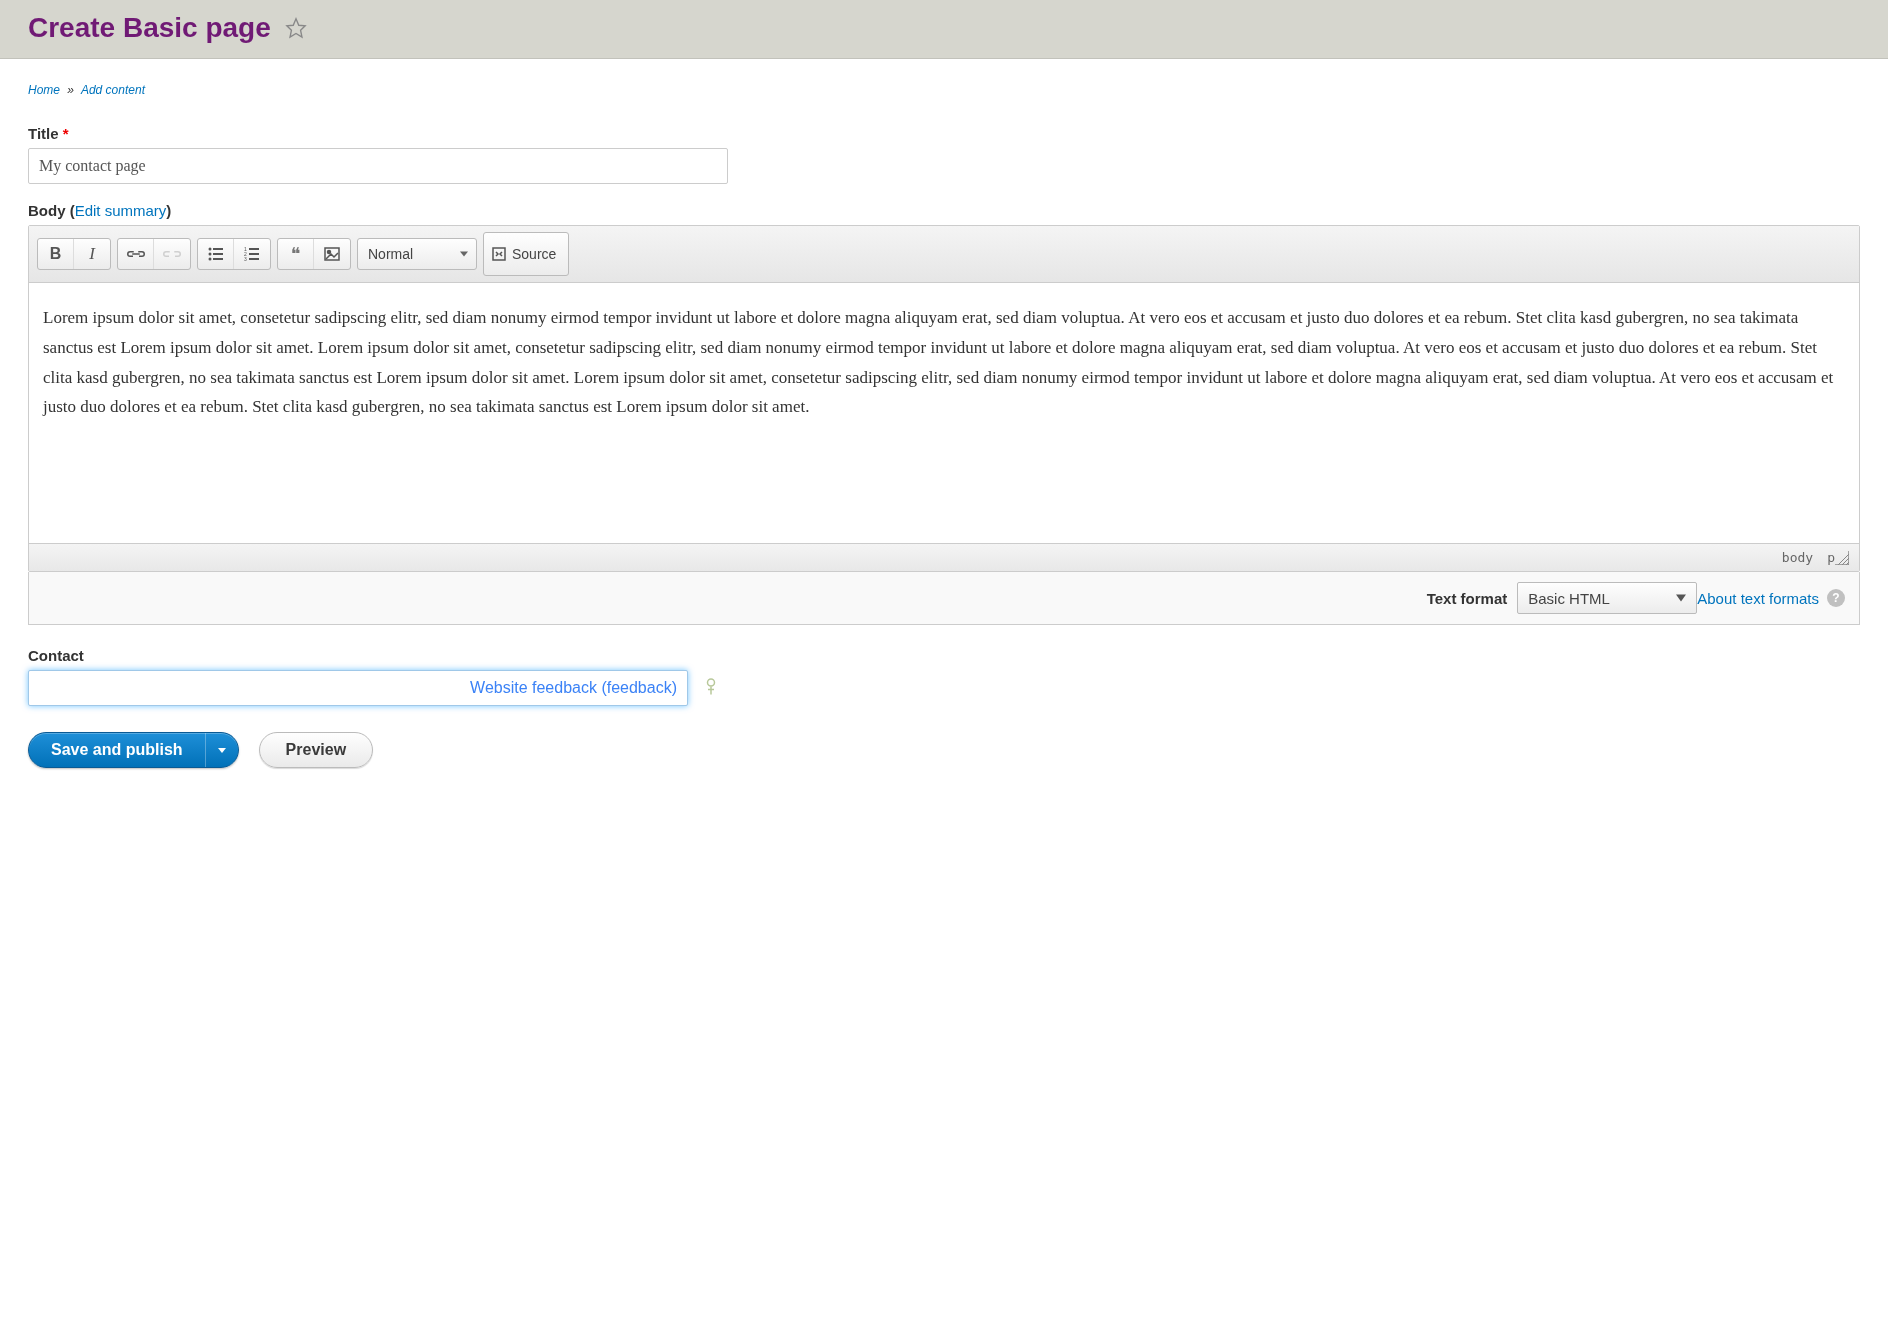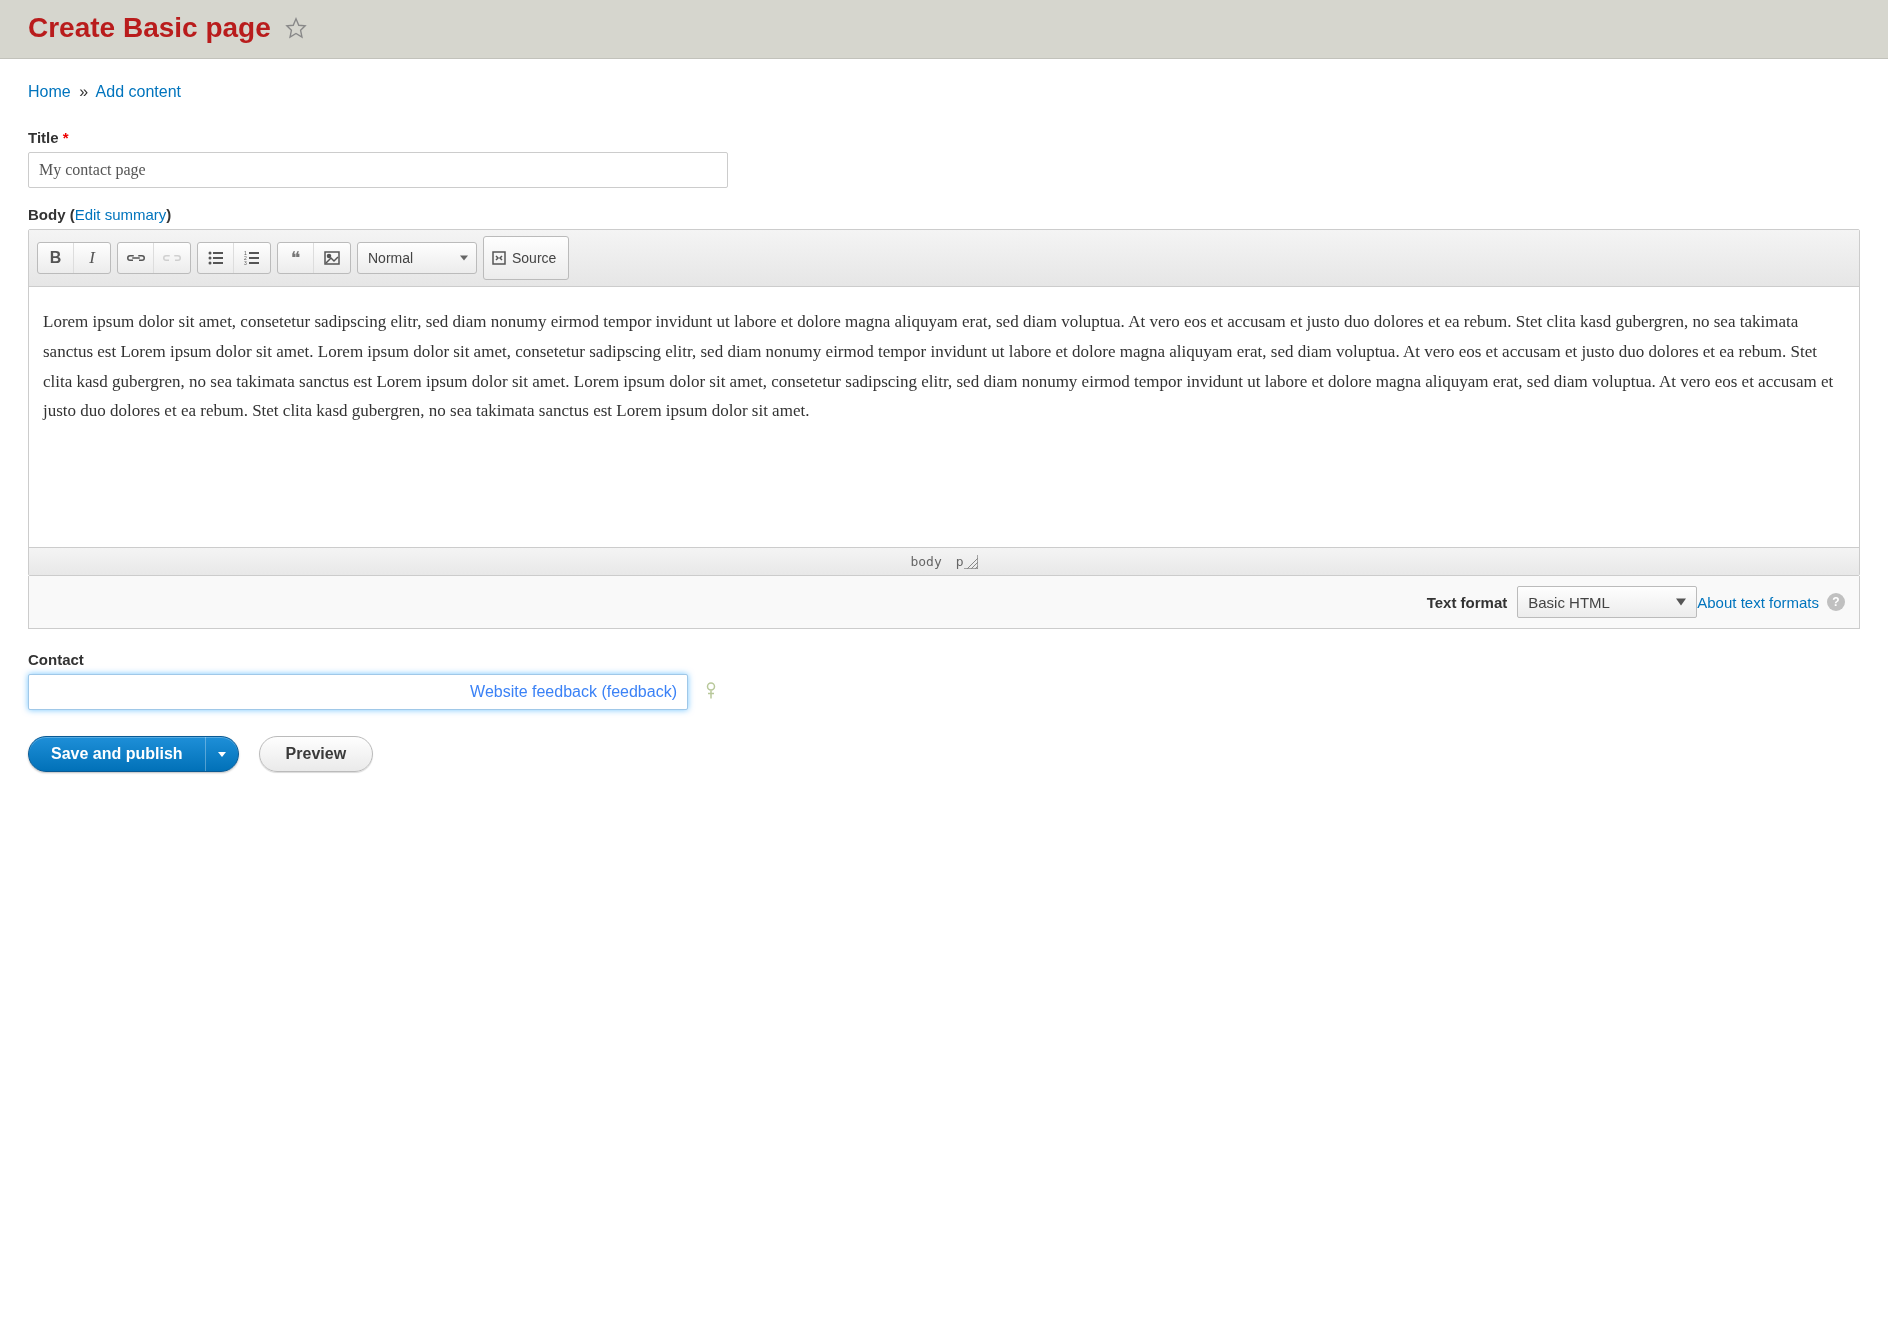--- a/index.html
+++ b/index.html
@@ -13,37 +13,38 @@
     background: #d6d6ce;
     border-bottom: 1px solid #c2c2bb;
     padding: 12px 28px 14px 28px;
     display: flex;
     align-items: center;
     gap: 14px;
   }
   .page-title {
     font-size: 28px;
     font-weight: 700;
-    color: #b91c1c;
+    color: #701a75;
   }
   .star-icon {
     width: 22px;
     height: 22px;
     display: inline-flex;
     align-items: center;
     justify-content: center;
     cursor: pointer;
   }
   .content {
     padding: 24px 28px 40px 28px;
   }
   .breadcrumb {
     margin-bottom: 28px;
-    font-size: 16px;
+    font-size: 12px;
     color: #333;
+    font-style: italic;
   }
   .breadcrumb a {
     color: #0074bd;
     text-decoration: none;
   }
   .breadcrumb .sep {
     color: #333;
     margin: 0 4px;
   }
   .form-item { margin-bottom: 18px; }
@@ -162,21 +163,21 @@
     line-height: 1.75;
     color: #333;
     background: #fff;
   }
   .editor-footer {
     background: linear-gradient(#f4f4f4, #e8e8e8);
     border-top: 1px solid #ccc;
     padding: 6px 10px;
     display: flex;
     align-items: center;
-    justify-content: center;
+    justify-content: flex-end;
     position: relative;
   }
   .path-display {
     font-family: Menlo, Consolas, monospace;
     font-size: 13px;
     color: #666;
     display: flex;
     gap: 14px;
   }
   .resize-handle svg { display:block; }

